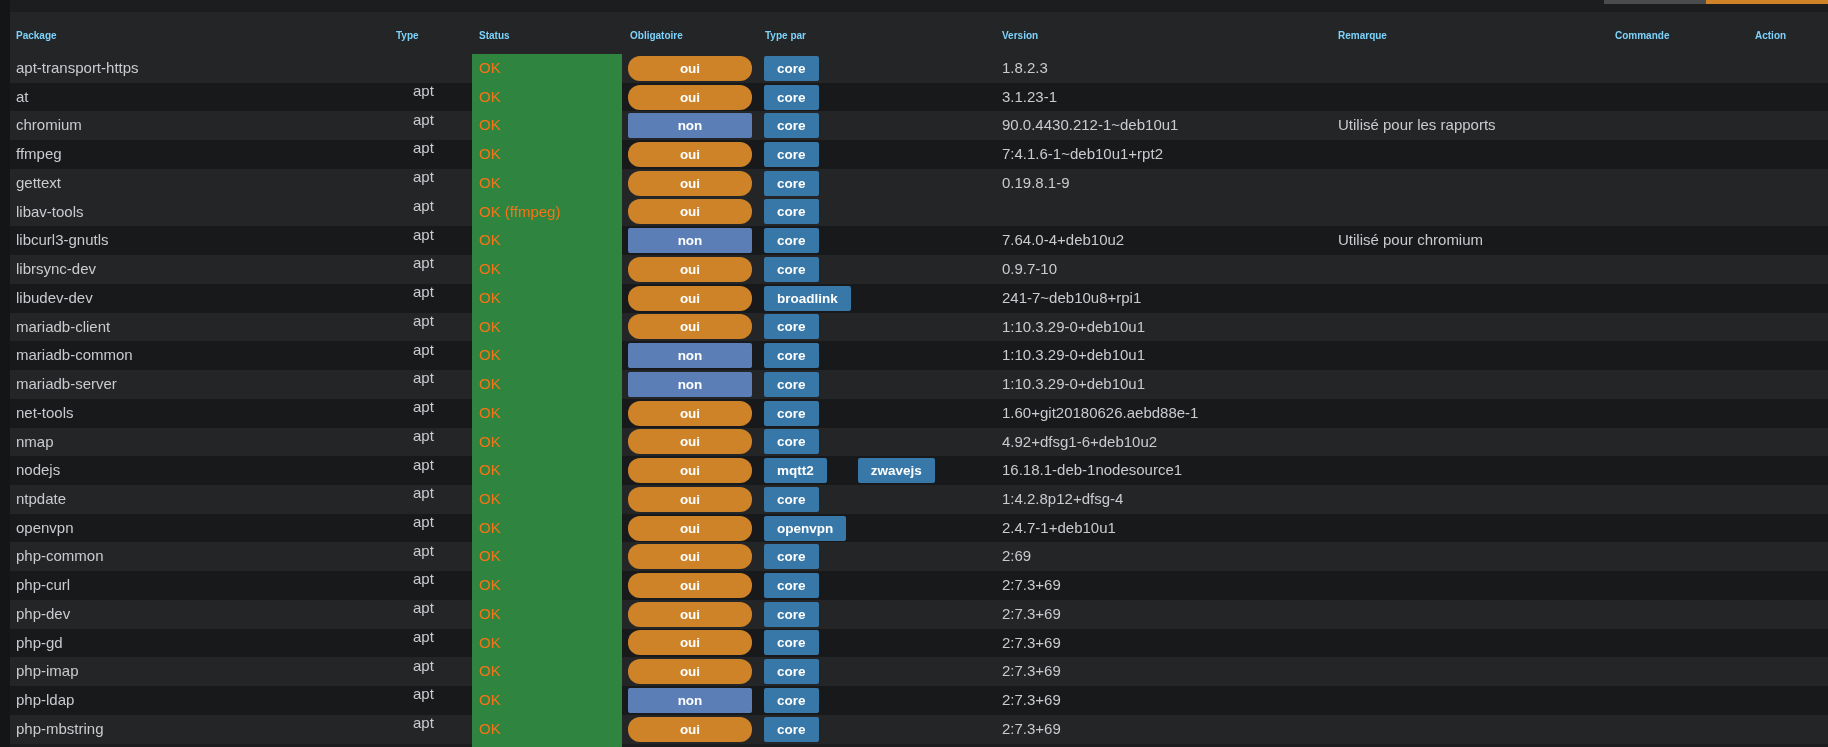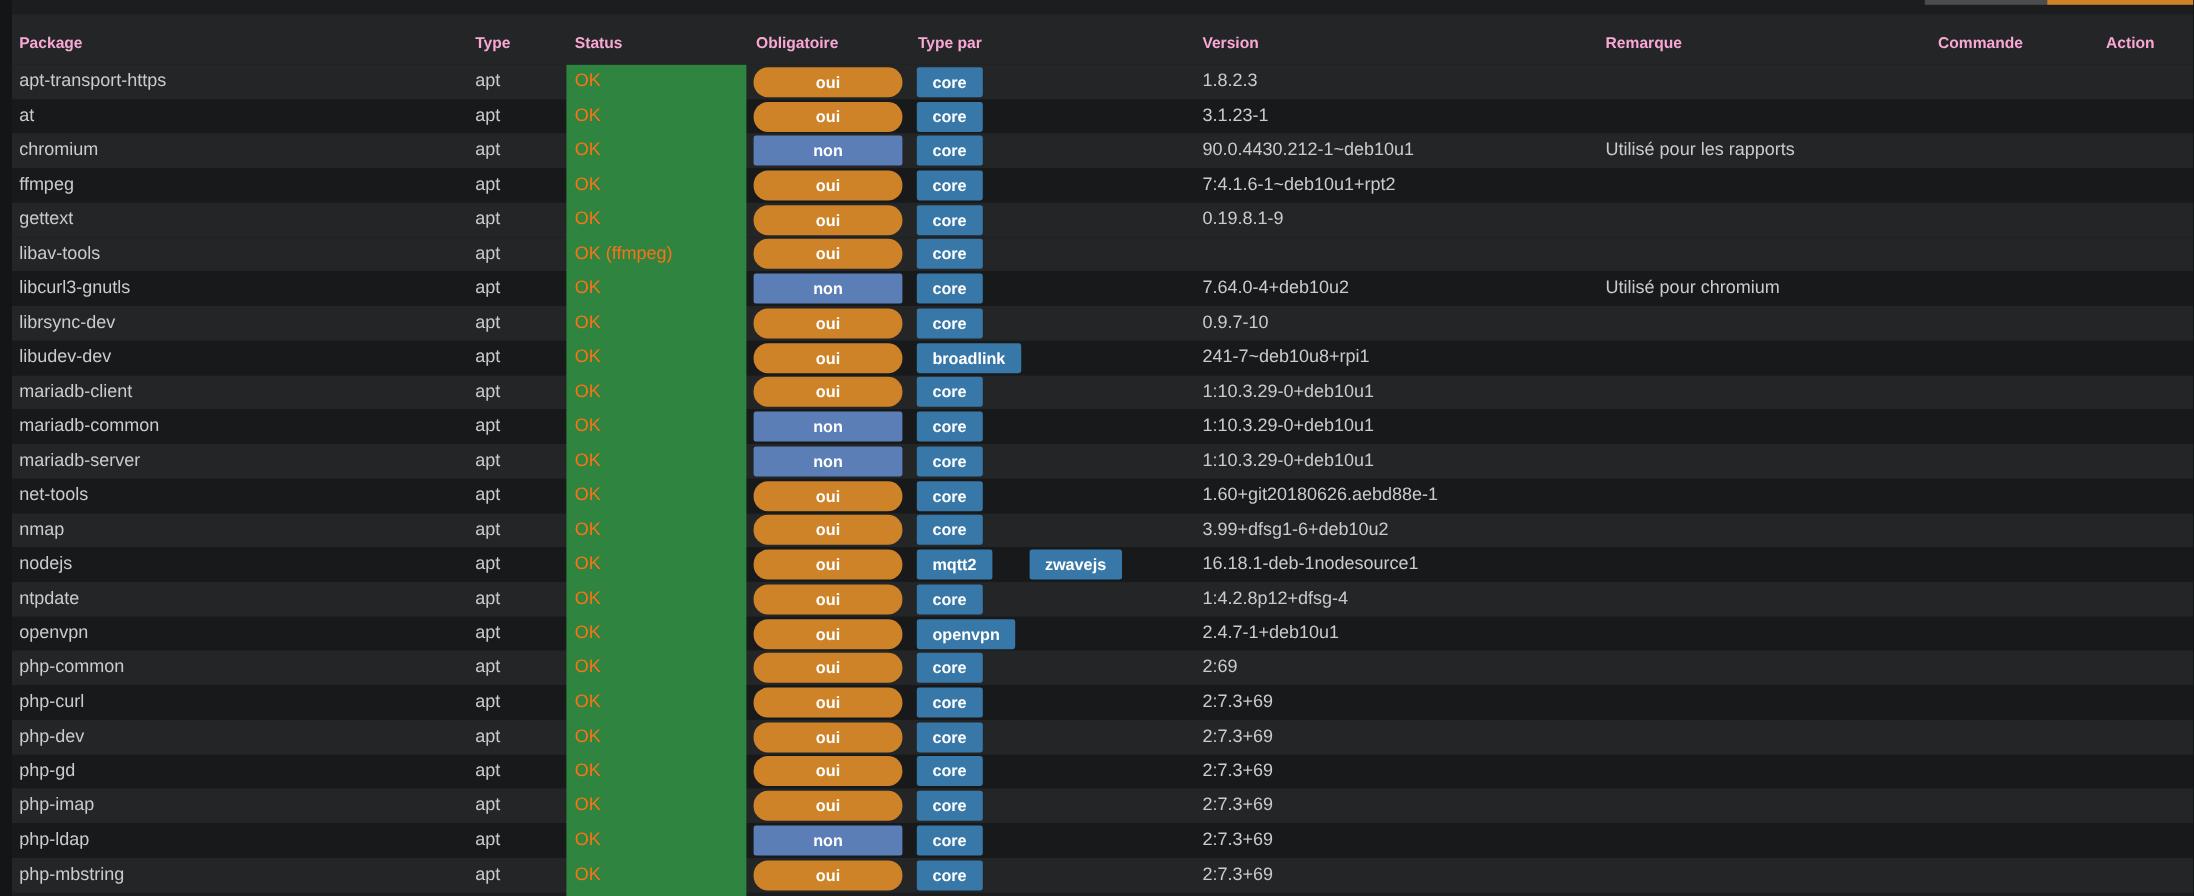--- a/index.html
+++ b/index.html
@@ -10,38 +10,38 @@
     font-family:"Liberation Sans", sans-serif;
   }
   .table-bg { position:absolute; left:10px; top:0; width:1818px; height:747px; background:#1b1d1f; }
   .topbar { position:absolute; top:0; height:4px; }
   .bar-gray   { left:1604px; width:102px; background:#4a4c4e; }
   .bar-orange { left:1706px; width:122px; background:#cf8228; }
 
   .thead { position:absolute; left:10px; top:12px; width:1818px; height:42px; background:#232527; }
   .hcell {
     position:absolute; top:12px; height:42px; line-height:48px;
-    font-size:13px; font-weight:700; color:#f9a8d4; white-space:nowrap;
+    font-size:10px; font-weight:700; color:#7dd3fc; white-space:nowrap;
   }
 
   .stripes { position:absolute; left:10px; top:54px; width:1818px; }
   .stripe { width:100%; height:28.74px; }
   .stripe.light { background:#232527; }
   .stripe.dark  { background:#17191b; }
 
   .green-col { position:absolute; left:472px; top:54px; width:150px; height:693px; background:#2f8540; }
 
   .rows { position:absolute; left:0; top:54px; width:1828px; }
   .row { position:relative; width:100%; height:28.74px;padding-left:48px; }
   .cell {
     position:absolute; top:0; height:28.74px; line-height:28.74px;
     font-size:15px; color:#c9cbce; white-space:nowrap;
   }
   .c-pkg     { left:16px; }
-  .c-type    { left:396px; }
+  .c-type    { left:413px;margin-top:23px; }
   .c-status  { left:479px; color:#f97316; }
   .c-version { left:1002px; }
   .c-remark  { left:1338px; }
   .c-cmd     { left:1615px; }
   .c-action  { left:1755px; }
 
   .tag {
     display:inline-block; height:25px; line-height:25px; border-radius:2px;
     font-size:13.5px; font-weight:700; color:#ffffff; vertical-align:top;
   }
@@ -241,21 +241,21 @@
     <div class="cell c-remark"></div>
     <div class="cell c-cmd"></div>
     <div class="cell c-action"></div>
   </div>
       <div class="row">
     <div class="cell c-pkg">nmap</div>
     <div class="cell c-type">apt</div>
     <div class="cell c-status">OK</div>
     <div class="tag oblig oui">oui</div>
     <div class="wanted"><span class="tag">core</span></div>
-    <div class="cell c-version">3.99+dfsg1-6+deb10u2</div>
+    <div class="cell c-version">4.92+dfsg1-6+deb10u2</div>
     <div class="cell c-remark"></div>
     <div class="cell c-cmd"></div>
     <div class="cell c-action"></div>
   </div>
       <div class="row">
     <div class="cell c-pkg">nodejs</div>
     <div class="cell c-type">apt</div>
     <div class="cell c-status">OK</div>
     <div class="tag oblig oui">oui</div>
     <div class="wanted"><span class="tag">mqtt2</span><span class="tag">zwavejs</span></div>

